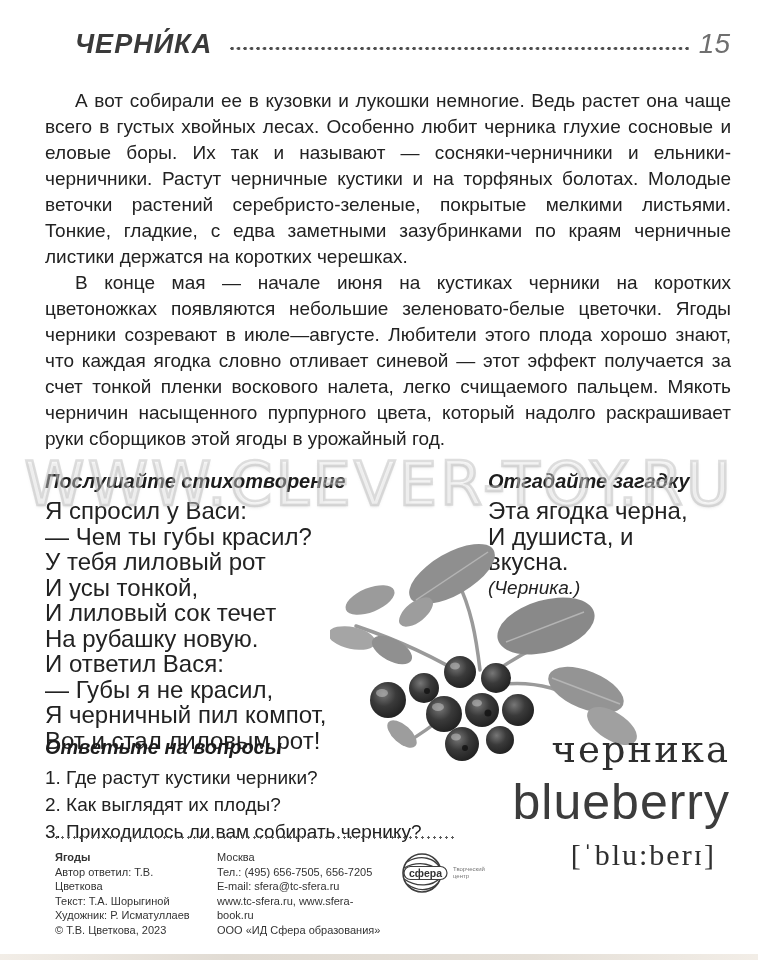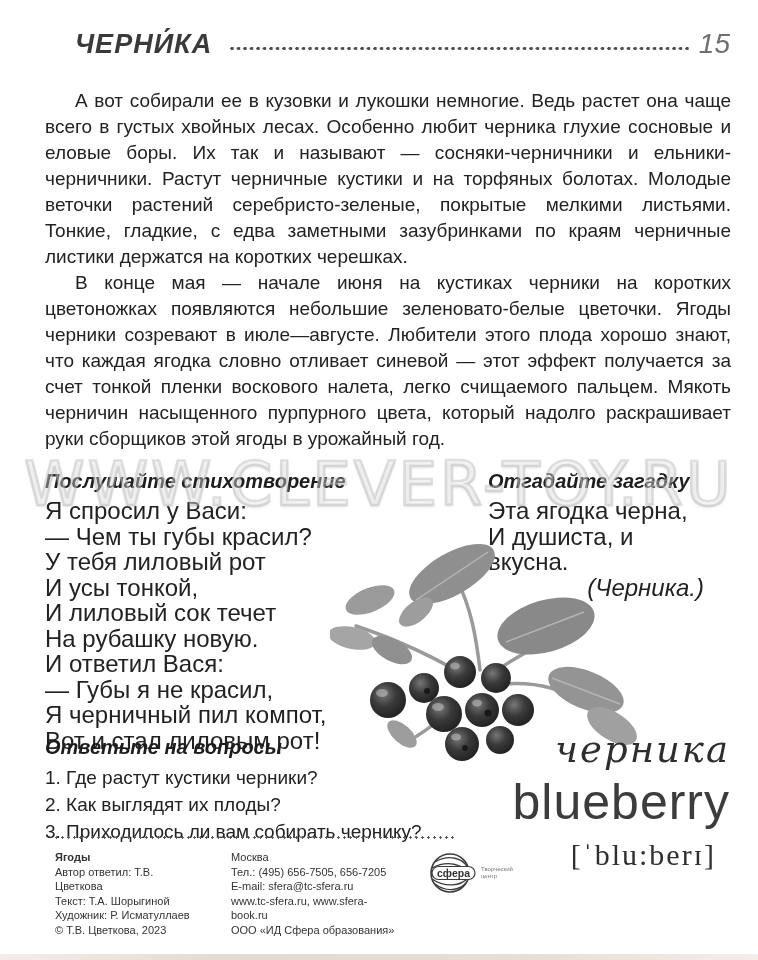--- a/index.html
+++ b/index.html
@@ -16,39 +16,39 @@
     background-size:6.5px 5px;background-repeat:repeat-x;}
   .page-number{font-size:28px;font-style:italic;color:#6f6f6f;line-height:1;}
   
   .article{position:absolute;top:88px;left:45px;width:686px;}
   .article p{margin:0;font-size:19px;line-height:26px;text-align:justify;text-indent:30px;}
   
   .section-heading{font-size:20px;font-weight:bold;font-style:italic;color:#1d1d1d;margin:0 0 5px 0;}
   .poem{position:absolute;top:470px;left:45px;width:430px;}
   .poem .line,.riddle .line{font-size:24px;line-height:25.5px;}
   .riddle{position:absolute;top:470px;left:488px;width:228px;}
-  .riddle .answer{font-size:24px;line-height:25.5px;font-style:italic;text-align:right;padding-right:12px;}
+  .riddle .answer{font-size:19px;line-height:25.5px;font-style:italic;padding-right:12px;}
   
   .questions{position:absolute;top:736px;left:45px;width:470px;}
   .questions .line{font-size:19px;line-height:27px;}
   
   .separator{position:absolute;top:836px;left:55px;width:400px;height:3px;
     background-image:radial-gradient(circle at 1.5px 1.5px,#5a5a5a 1.1px,transparent 1.4px);
     background-size:6px 3px;background-repeat:repeat-x;}
-  .footer{position:absolute;top:850px;left:55px;display:flex;gap:28px;align-items:flex-start;}
+  .footer{position:absolute;top:850px;left:55px;display:flex;gap:14px;align-items:flex-start;}
   .footer .col{font-size:11px;line-height:14.5px;color:#333;}
   .footer .col .bold{font-weight:bold;}
   .footer .col-credits{width:148px;}
   .footer .col-contacts{width:170px;}
   .logo{margin-top:2px;}
   
   .illustration{position:absolute;top:538px;left:330px;}
   
   .wordcard{position:absolute;top:728px;right:28px;text-align:right;}
-  .word-ru{font-family:"DejaVu Serif",serif;font-style:italic;font-size:37px;color:#2e2e2e;letter-spacing:2px;line-height:1.2;}
+  .word-ru{font-family:"DejaVu Serif",serif;font-size:37px;color:#2e2e2e;letter-spacing:2px;line-height:1.2;}
   .word-en{font-size:50px;color:#3c3c3c;letter-spacing:1px;line-height:1.15;margin-top:2px;}
   .word-tr{font-family:"Liberation Serif",serif;font-size:30px;color:#2f2f2f;letter-spacing:2px;margin-top:6px;padding-right:14px;}
   
   .watermark{position:absolute;top:448px;left:50%;transform:translateX(-50%);
     font-family:"DejaVu Sans",sans-serif;font-weight:normal;font-size:61px;letter-spacing:3px;
     color:rgba(255,255,255,0.25);-webkit-text-stroke:2.5px rgba(178,178,178,0.42);
     text-shadow:0 2px 3px rgba(160,160,160,0.25);
     white-space:nowrap;z-index:30;pointer-events:none;}
   
   .bottom-strip{position:absolute;left:0;bottom:0;width:100%;height:6px;

